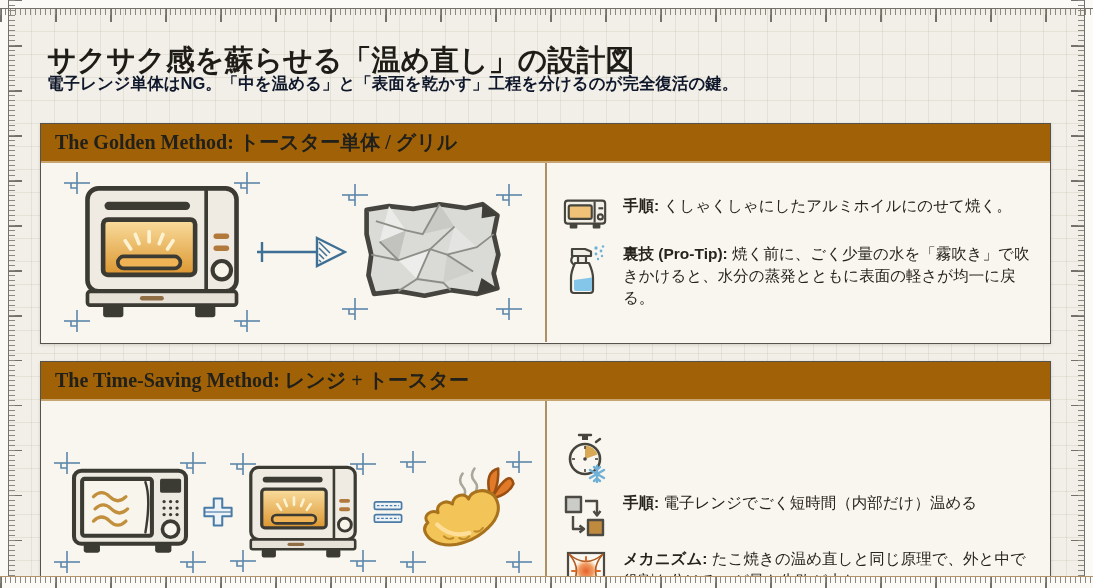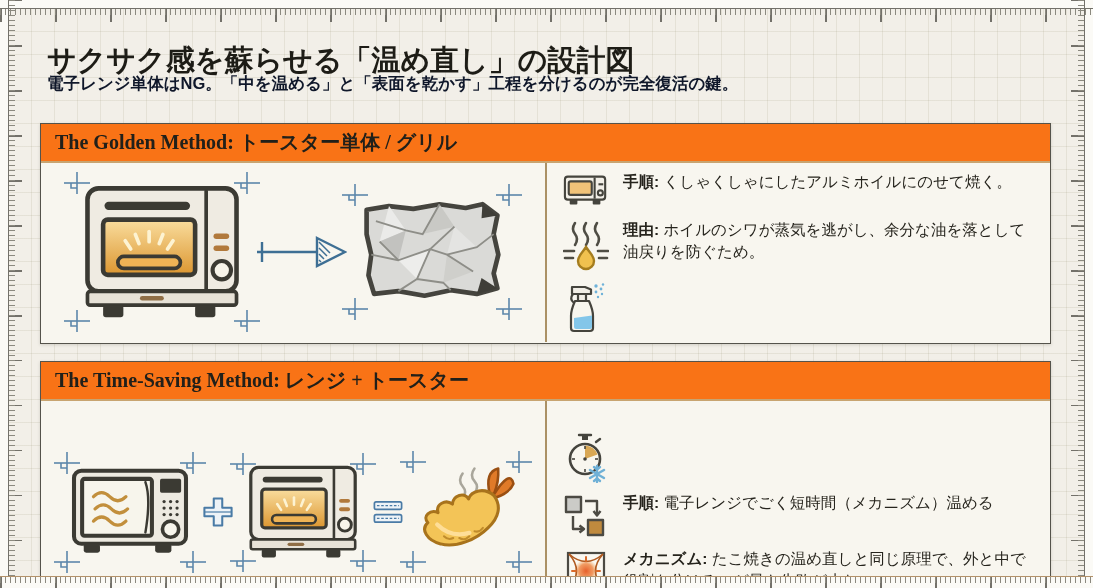--- a/index.html
+++ b/index.html
@@ -34,21 +34,21 @@
     background-size:100% 6px,100% 11px;background-repeat:no-repeat;z-index:3;}
 
   .title{position:absolute;left:47px;top:41px;z-index:2;
     font-family:"Liberation Serif","DejaVu Serif",serif;font-size:29px;font-weight:700;color:#1d1c16;}
   .subtitle{position:absolute;left:47px;top:73px;z-index:2;font-size:16.5px;font-weight:600;color:#0f172a;}
 
   .card{position:absolute;left:40px;width:1011px;background:#f8f6ef;border:1.5px solid #55534b;
         box-shadow:0 1px 3px rgba(60,55,40,.18);z-index:2;box-sizing:border-box;}
   #card1{top:123px;height:221px;}
   #card2{top:361px;height:265px;}
-  .card-header{height:37px;background:#f97316;border-bottom:2px solid #c8a470;display:flex;align-items:center;
+  .card-header{height:37px;background:#a16207;border-bottom:2px solid #c8a470;display:flex;align-items:center;
         padding:0 14px;font-family:"Liberation Serif","DejaVu Serif",serif;font-weight:700;font-size:20px;color:#21201a;}
   .card-body{display:flex;height:calc(100% - 40.5px);}
   .stage{flex:0 0 506px;border-right:2px solid #ab9165;display:flex;align-items:center;justify-content:center;gap:10px;box-sizing:border-box;}
   .panel{flex:1;display:flex;flex-direction:column;justify-content:center;padding:6px 18px 6px 14px;gap:9px;}
   .bullet{display:flex;align-items:flex-start;gap:12px;}
   .bicon{flex:0 0 50px;display:flex;justify-content:center;padding-top:1px;}
   .btxt{margin:0;font-size:15.5px;line-height:1.42;color:#26241d;}
   .blabel{font-weight:700;}
 
   .fig{position:relative;display:inline-block;}
@@ -217,37 +217,20 @@
                 <line x1="37" y1="12" x2="42" y2="12"></line>
                 <circle cx="39" cy="21" r="2.6" fill="#f2efe7"></circle>
               </g>
               <rect x="7" y="28" width="8" height="5" rx="1" fill="#45443d"></rect>
               <rect x="31" y="28" width="8" height="5" rx="1" fill="#45443d"></rect>
             </svg>
           </span>
           <p class="btxt"><span class="blabel">手順:</span> <span>くしゃくしゃにしたアルミホイルにのせて焼く。</span></p>
         </div>
 
-        <div class="bullet">
-          <span class="bicon">
-            <svg width="46" height="52" viewBox="0 0 46 52">
-              <g fill="none" stroke="#4f4d44" stroke-width="2.6" stroke-linecap="round">
-                <path d="M12,3 q-4,6 0,11 q4,5 0,11"></path>
-                <path d="M23,3 q-4,6 0,11 q4,5 0,11"></path>
-                <path d="M34,3 q-4,6 0,11 q4,5 0,11"></path>
-                <line x1="1" y1="31" x2="11" y2="31"></line>
-                  <line x1="2" y1="38" x2="10" y2="38"></line>
-                <line x1="35" y1="31" x2="45" y2="31"></line>
-                  <line x1="36" y1="38" x2="44" y2="38"></line>
-              </g>
-              <path d="M23,27 C19,33 15,36 15,41 a8,8 0 0 0 16,0 C31,36 27,33 23,27 Z" fill="#f0c14f" stroke="#a57d1f" stroke-width="2.4"></path>
-            </svg>
-          </span>
-          <p class="btxt"><span class="blabel">理由:</span> <span>ホイルのシワが蒸気を逃がし、余分な油を落として油戻りを防ぐため。</span></p>
-        </div>
 
         <div class="bullet">
           <span class="bicon">
             <svg width="40" height="52" viewBox="0 0 40 52">
               <g stroke="#45443d" stroke-width="2.2" stroke-linejoin="round" stroke-linecap="round">
                 <path d="M6,5 h13 l6,2.5 v4.5 h-19 z" fill="#f1eee6"></path>
                 <path d="M7,12 q-4,5 1,9" fill="none"></path>
                 <rect x="12" y="12" width="8" height="7" fill="#f1eee6"></rect>
                 <path d="M9,19 h14 q4,9 4,15 v12 q0,3 -3,3 H8 q-3,0 -3,-3 V34 q0,-6 4,-15 z" fill="#f8f6ee"></path>
               </g>
@@ -255,20 +238,21 @@
               <g fill="#6fb2d9">
                   <circle cx="30" cy="4" r="1.7"></circle>
                   <circle cx="35" cy="7" r="1.4"></circle>
                   <circle cx="30" cy="10" r="1.4"></circle>
                   <circle cx="36" cy="12" r="1.2"></circle>
                   <circle cx="32" cy="15" r="1.2"></circle>
                   <circle cx="37" cy="2.5" r="1.2"></circle>
                 </g>
             </svg>
           </span>
+          <p class="btxt"><span class="blabel">裏技 (Pro-Tip):</span> <span>焼く前に、ごく少量の水を「霧吹き」で吹きかけると、水分の蒸発とともに表面の軽さが均一に戻る。</span></p>
         </div>
 
       </div>
     </div>
   </div>
 
   <div class="card" id="card2">
     <div class="card-header">The Time-Saving Method: レンジ + トースター</div>
     <div class="card-body">
       <div class="stage">
@@ -498,21 +482,21 @@
               <g fill="none" stroke="#4c4a43" stroke-width="2.4" stroke-linejoin="round">
                 <rect x="2" y="4" width="15" height="15" fill="#cbcbc7"></rect>
                 <path d="M21,8 H33 V22"></path>
                 <path d="M29.5,18 L33,22.5 L36.5,18"></path>
                 <path d="M9,23 V36 H19"></path>
                 <path d="M15.5,32.5 L20,36 L15.5,39.5"></path>
                 <rect x="24" y="27" width="15" height="15" fill="#c08a3e"></rect>
               </g>
             </svg>
           </span>
-          <p class="btxt"><span class="blabel">手順:</span> <span>電子レンジでごく短時間（メカニズム）温める</span><br></p>
+          <p class="btxt"><span class="blabel">手順:</span> <span>電子レンジでごく短時間（内部だけ）温める</span><br></p>
         </div>
 
         <div class="bullet">
           <span class="bicon">
             <svg width="44" height="44" viewBox="0 0 44 44">
               <defs>
                   <radialGradient id="core">
                     <stop offset="0" stop-color="#e65f2a"></stop>
                     <stop offset="0.6" stop-color="#ef8b4a" stop-opacity="0.85"></stop>
                     <stop offset="1" stop-color="#f5b36b" stop-opacity="0"></stop>

